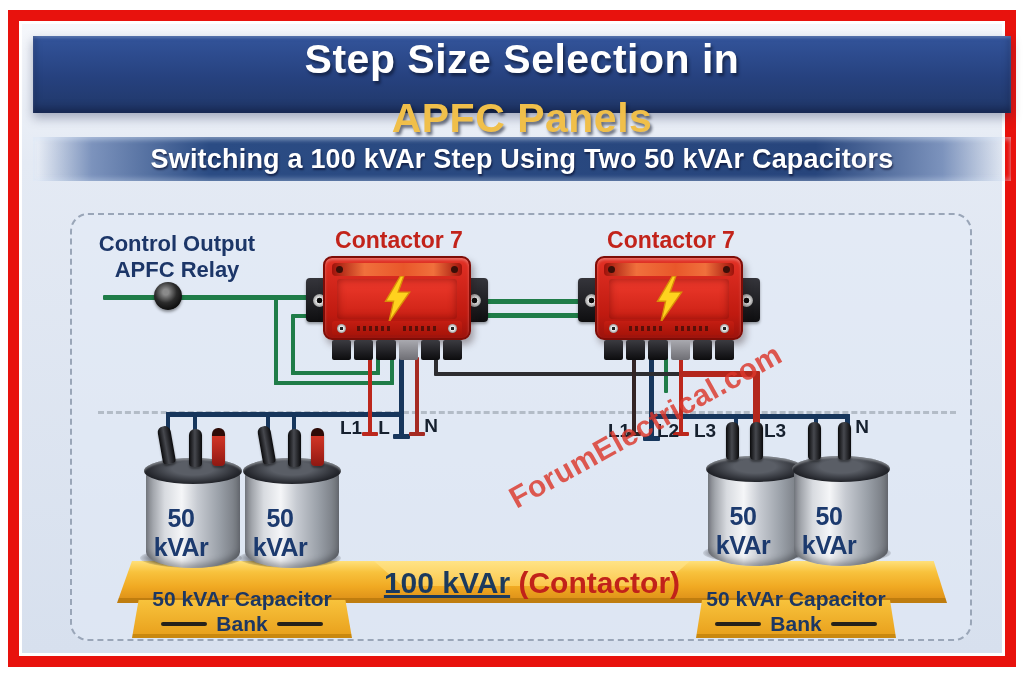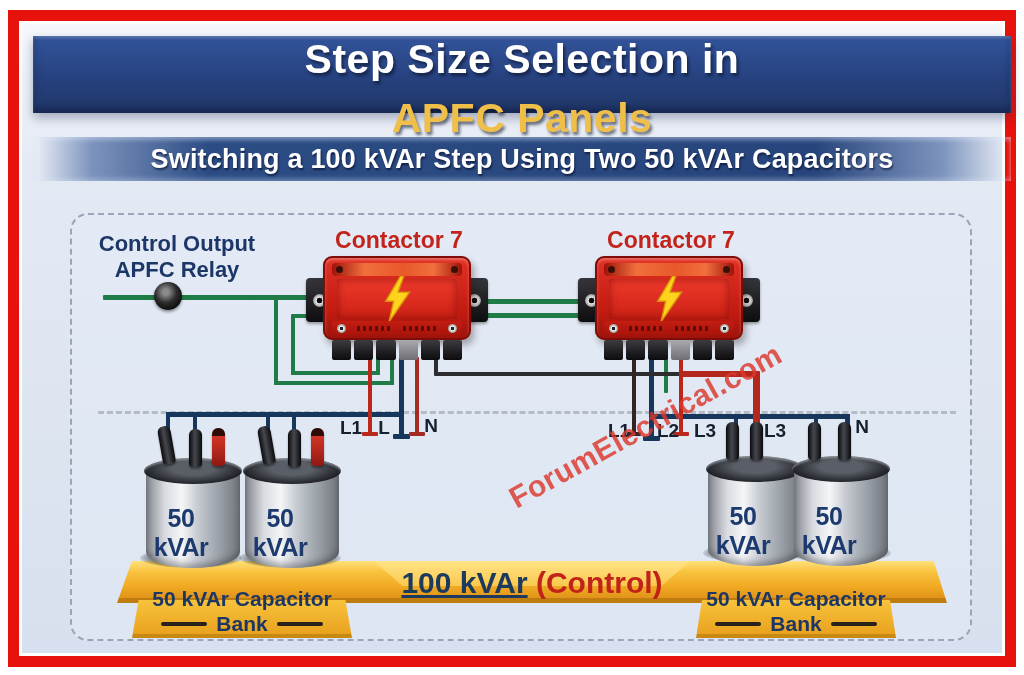--- a/index.html
+++ b/index.html
@@ -252,21 +252,21 @@
             <span></span>
       </div>
     </div>
 
     <div class="watermark">ForumElectrical.com</div>
 
     <div class="plat-bar"></div>
     <div class="plat-notch"></div>
     <div class="combined-label">
       <span class="cv">100 kVAr</span>
-      <span class="cs">(Control)</span>
+      <span class="cs">(Contactor)</span>
     </div>
     <div class="tier" style="left:110px;width:220px;"></div>
     <div class="tier" style="left:674px;width:200px;"></div>
     <div class="bank-label" style="left:110px;top:563px;width:220px;">
       <div>50 kVAr Capacitor</div>
       <div class="bank-line">
             <span>Bank</span>
           </div>
     </div>
     <div class="bank-label" style="left:674px;top:563px;width:200px;">

